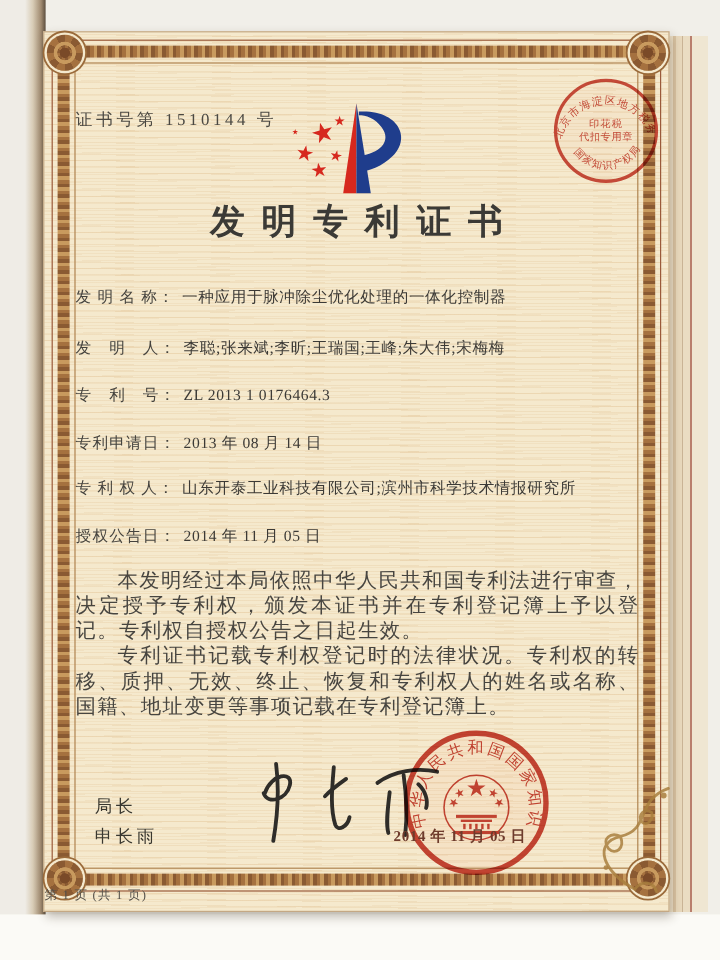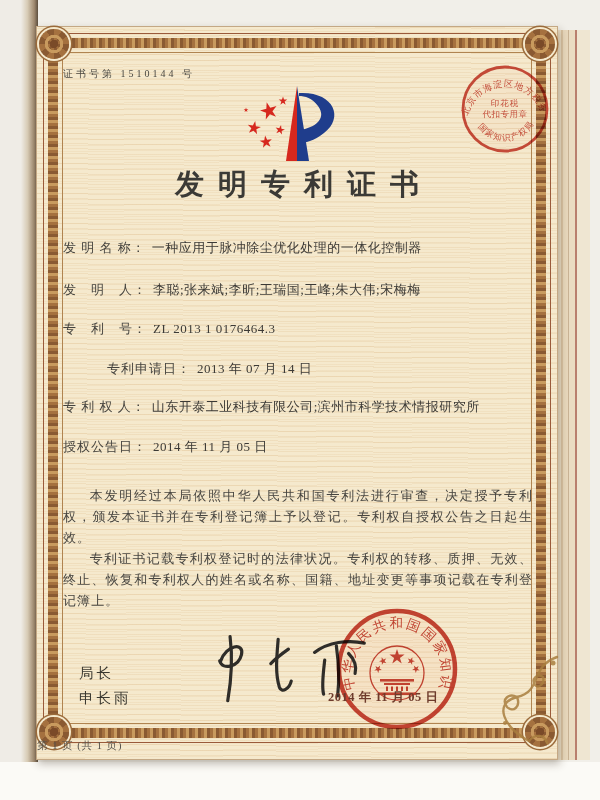--- a/index.html
+++ b/index.html
@@ -34,32 +34,32 @@
   .frame-line-inner{position:absolute;inset:25px 25px 35px 25px;border:1px solid #b08450;pointer-events:none;}
   .rosette{position:absolute;width:30px;height:30px;border-radius:50%;pointer-events:none;
     background:
       radial-gradient(circle at 50% 50%, #7a4a28 0 4px, transparent 4.5px),
       radial-gradient(circle at 50% 50%, transparent 0 6px, #c89a5e 6.5px 9px, transparent 9.5px),
       repeating-conic-gradient(#a5713f 0 30deg, #8a5a32 30deg 60deg);
     box-shadow:0 0 0 2px #f5e9cd, 0 0 0 3.5px #9a6a3a;}
   .rosette.tl{left:2px;top:2px;} .rosette.tr{right:2px;top:2px;}
   .rosette.bl{left:2px;bottom:12px;} .rosette.br{right:2px;bottom:12px;}
   
-  .cert-no{position:absolute;left:26px;top:40px;font-size:10px;letter-spacing:3px;color:#4a4842;}
+  .cert-no{position:absolute;left:26px;top:64px;font-size:14px;letter-spacing:3px;color:#4a4842;}
   .logo{position:absolute;left:202px;top:56px;}
   .title{position:absolute;left:0;top:138px;width:100%;text-align:center;
     font-size:29px;font-weight:700;letter-spacing:14px;text-indent:14px;color:#3b3a36;}
   .fields{position:absolute;left:26px;top:212px;width:472px;height:235px;}
   .field-row{position:absolute;left:0;width:100%;display:flex;align-items:baseline;gap:6px;
     font-size:13px;color:#3c3a36;}
   .flabel{white-space:pre;letter-spacing:1px;color:#45433e;}
   .fvalue{letter-spacing:0.5px;}
-  .r1{top:0;} .r2{top:42px;} .r3{top:81px;} .r4{top:121px;margin-left:44px;} .r5{top:159px;} .r6{top:199px;}
-  .paras{position:absolute;left:26px;top:446px;width:470px;font-size:13px;line-height:21px;
-    letter-spacing:1.1px;color:#474540;text-align:justify;margin-top:12px;}
+  .r1{top:0;} .r2{top:42px;} .r3{top:81px;} .r4{top:121px;} .r5{top:159px;} .r6{top:199px;}
+  .paras{position:absolute;left:26px;top:446px;width:470px;font-size:17px;line-height:21px;
+    letter-spacing:1.1px;color:#474540;text-align:justify;}
   .paras p{margin:0;text-indent:2.05em;}
   .signer{position:absolute;left:42px;top:634px;font-size:14.5px;letter-spacing:3px;
     color:#39372f;line-height:25px;}
   .signature{position:absolute;left:150px;top:600px;transform:rotate(-1.5deg);}
   .office-seal{position:absolute;left:296px;top:578px;mix-blend-mode:multiply;opacity:.92;}
   .seal-date{position:absolute;left:291px;top:662px;width:150px;font-size:12.5px;font-weight:700;
     letter-spacing:0.5px;color:#6e3b2c;z-index:6;}
   .footer{position:absolute;left:0;top:712px;width:100%;
     font-size:10.5px;letter-spacing:1px;color:#55514a;}
   .tax-stamp{position:absolute;left:418px;top:32px;mix-blend-mode:multiply;opacity:.88;z-index:5;}
@@ -114,21 +114,21 @@
       <div class="field-row r2">
         <span class="flabel">发　明　人：</span>
         <span class="fvalue">李聪;张来斌;李昕;王瑞国;王峰;朱大伟;宋梅梅</span>
       </div>
       <div class="field-row r3">
         <span class="flabel">专　利　号：</span>
         <span class="fvalue">ZL 2013 1 0176464.3</span>
       </div>
       <div class="field-row r4">
         <span class="flabel">专利申请日：</span>
-        <span class="fvalue">2013 年 07 月 14 日</span>
+        <span class="fvalue">2013 年 08 月 14 日</span>
       </div>
       <div class="field-row r5">
         <span class="flabel">专 利 权 人：</span>
         <span class="fvalue">山东开泰工业科技有限公司;滨州市科学技术情报研究所</span>
       </div>
       <div class="field-row r6">
         <span class="flabel">授权公告日：</span>
         <span class="fvalue">2014 年 11 月 05 日</span>
       </div>
     </div>

